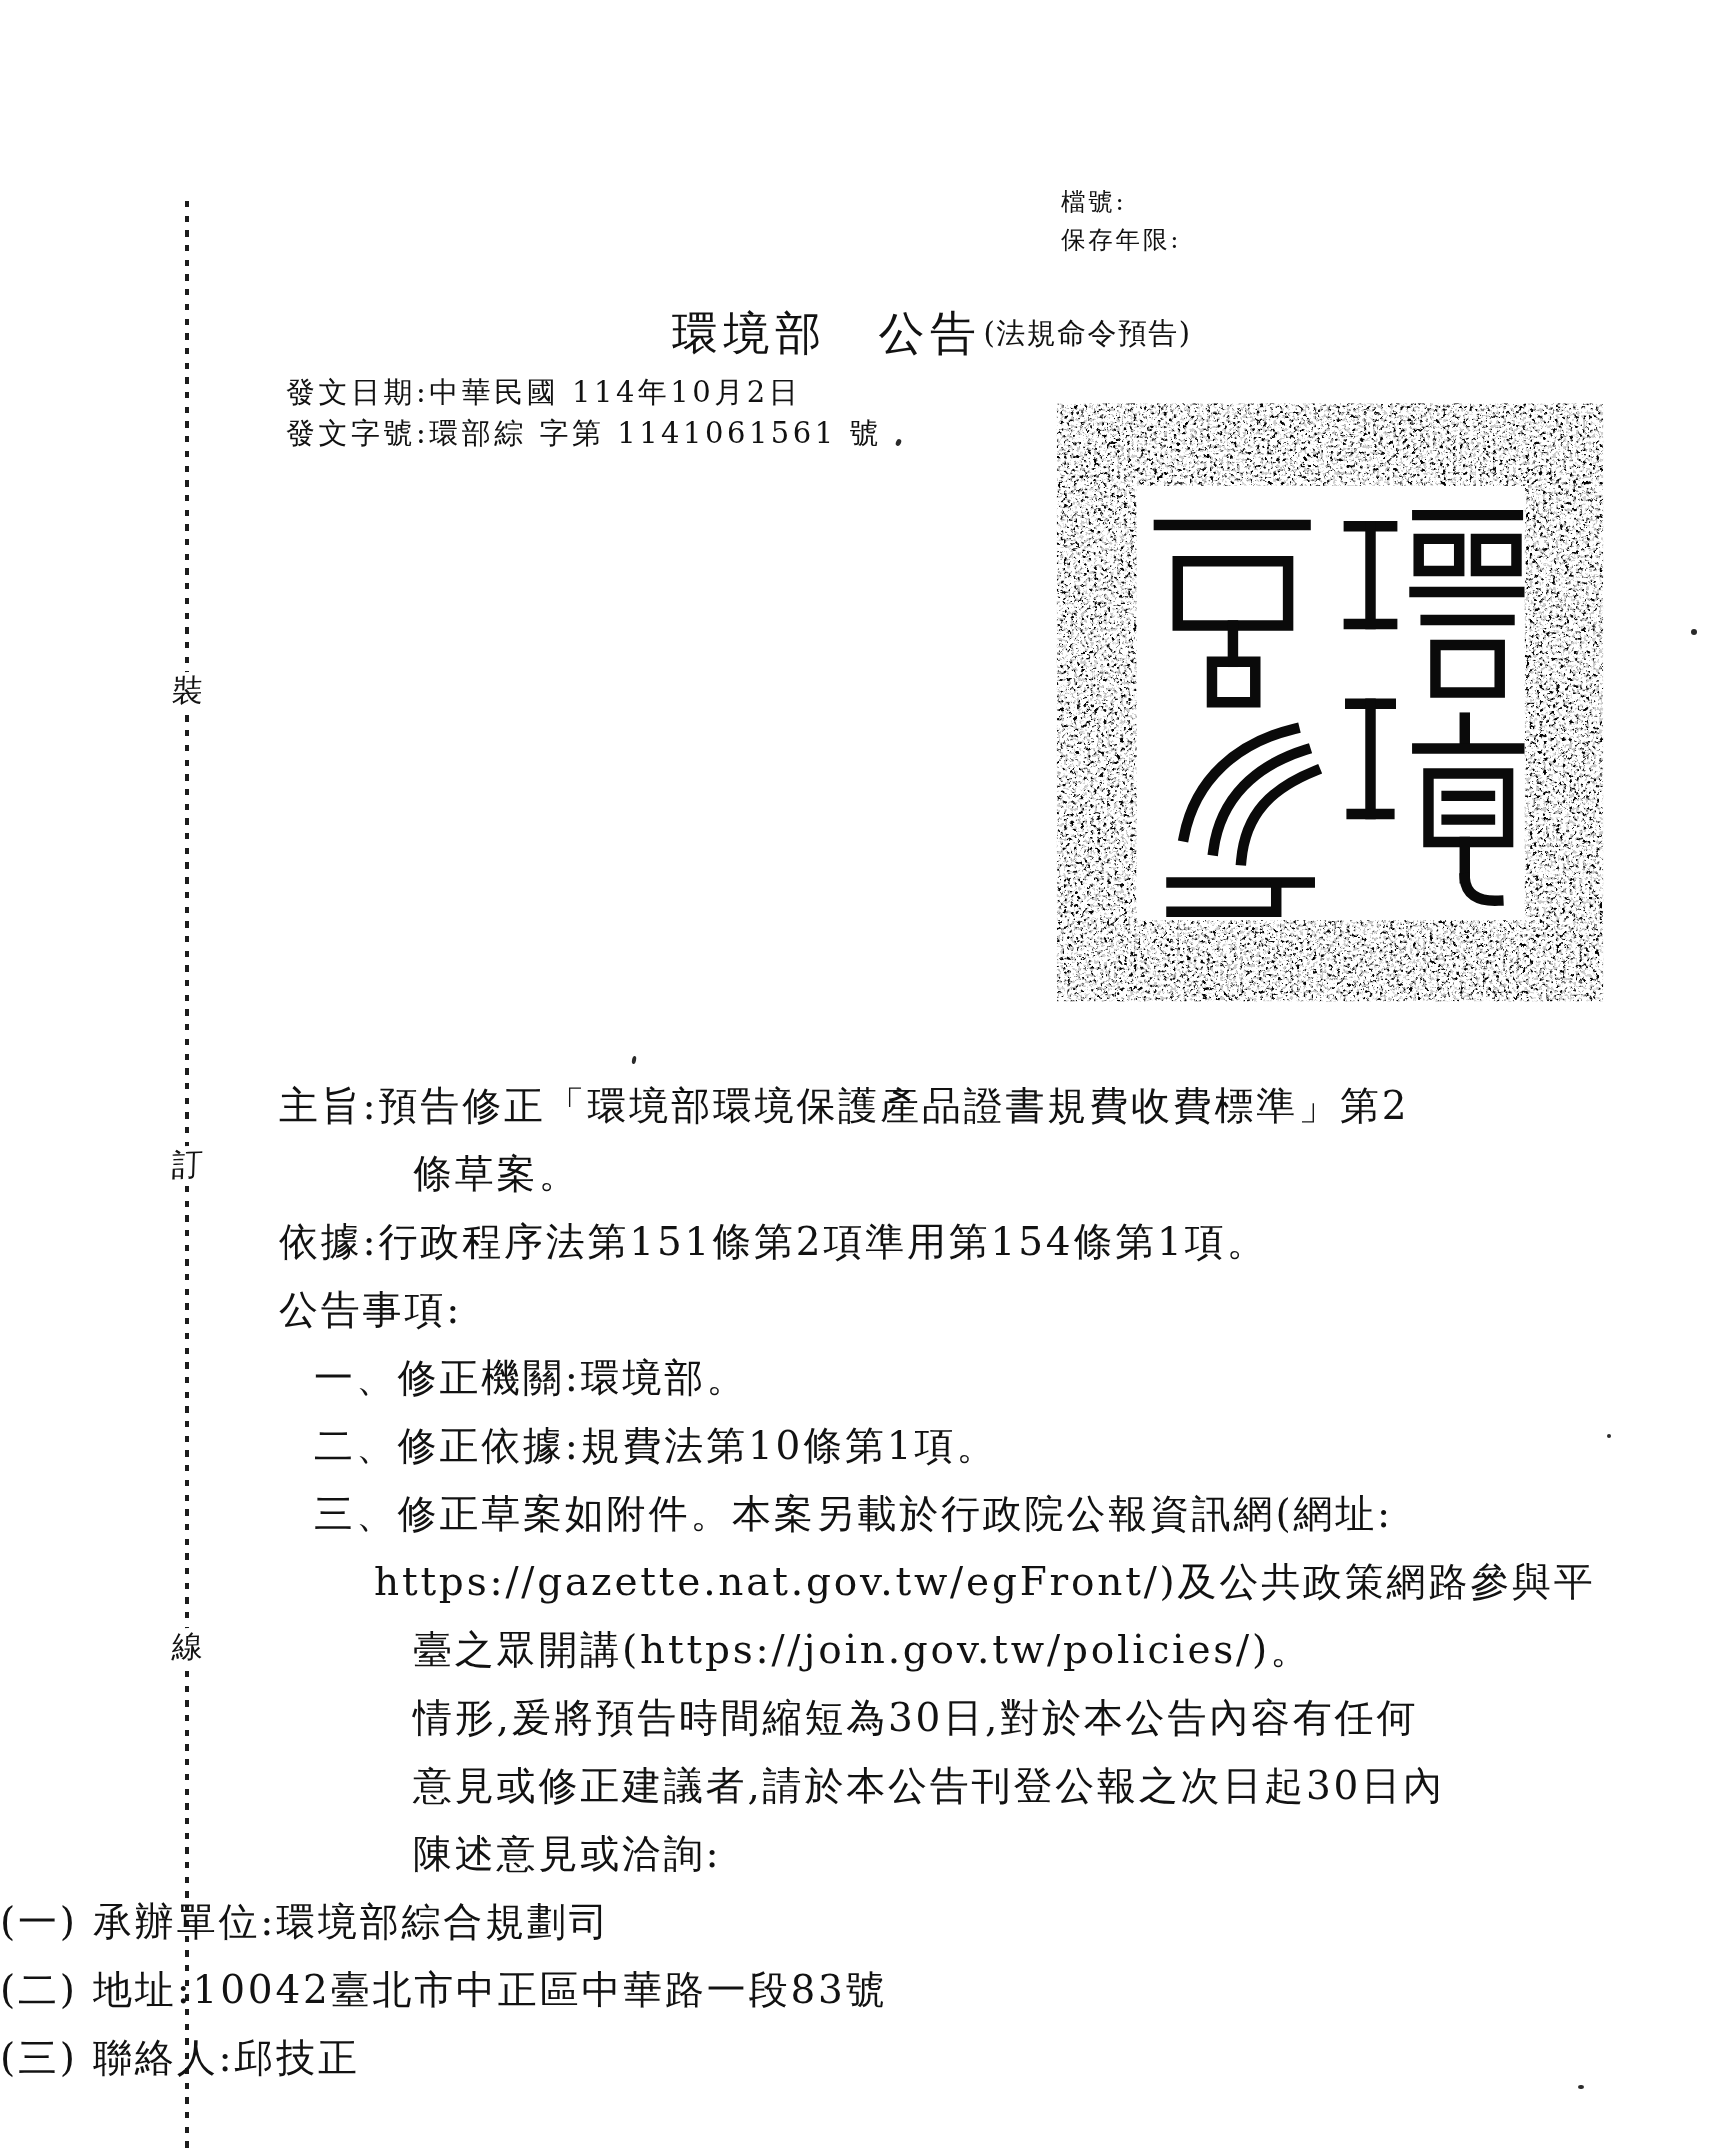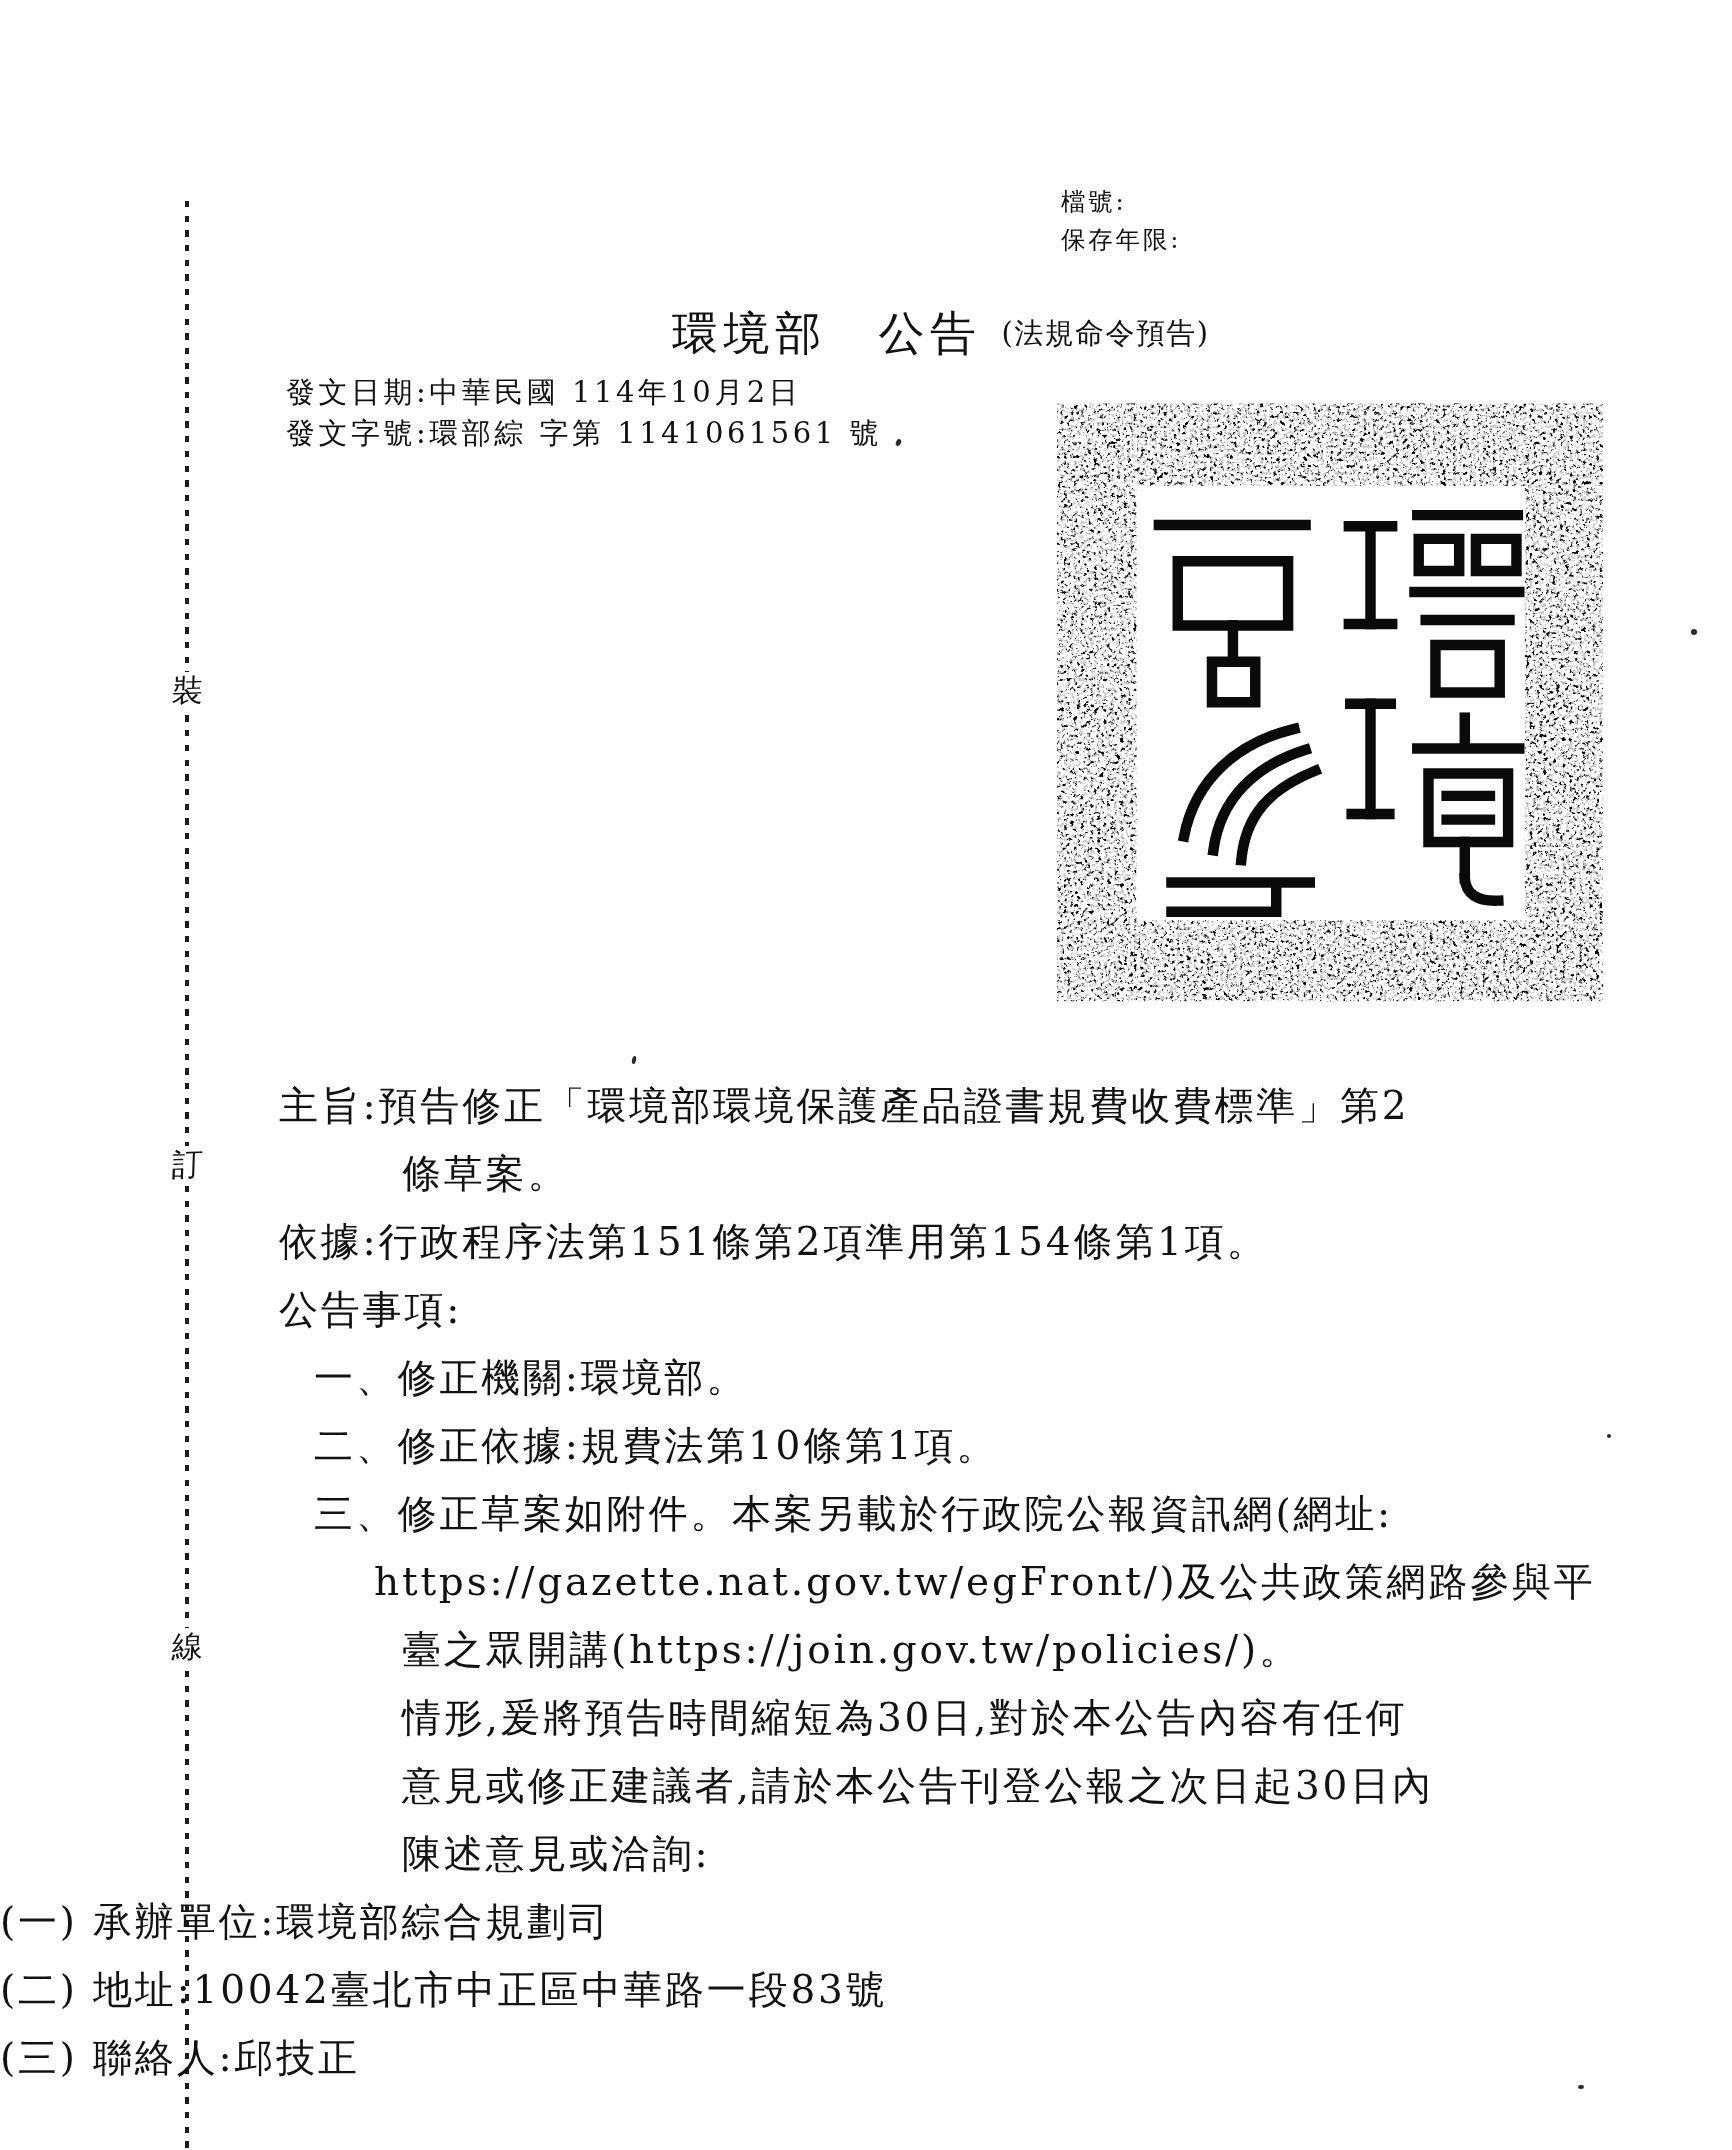--- a/index.html
+++ b/index.html
@@ -45,21 +45,21 @@
 
   
   .title-row {
     position: absolute;
     left: 672px; top: 305px;
     display: flex;
     align-items: center;
     white-space: nowrap;
   }
   .title-main { font-size: 46px; letter-spacing: 5.6px; line-height: 56px; }
-  .title-note { font-size: 29px; letter-spacing: 1.4px; line-height: 46px; margin-left: 20px; }
+  .title-note { font-size: 29px; letter-spacing: 1.4px; line-height: 46px; margin-left: 2px; }
 
   
   .meta {
     position: absolute;
     left: 274px; top: 372px;
     font-size: 29px;
     line-height: 41px;
     letter-spacing: 3.5px;
     white-space: nowrap;
     margin-left: 12px;
@@ -78,21 +78,21 @@
     left: 0; top: 1072px;
     width: 1733px;
     font-size: 39px;
     line-height: 68px;
     letter-spacing: 2.8px;
     white-space: nowrap;
   }
   .line { height: 68px; }
   .in-label { padding-left: 279px; }
   .in-item  { padding-left: 314px; }
-  .in-cont  { padding-left: 402px; }
+  .in-cont  { padding-left: 402px; margin-left: 11px; }
   .in-url   { padding-left: 374px; }
   .in-paren { }
 
   
   .speck {
     position: absolute;
     background: #2a2a2a;
     border-radius: 50%;
   }
   .sp-0 { left: 896px; top: 439px;  width: 4.9px;  height: 7px; transform: rotate(25deg); }

